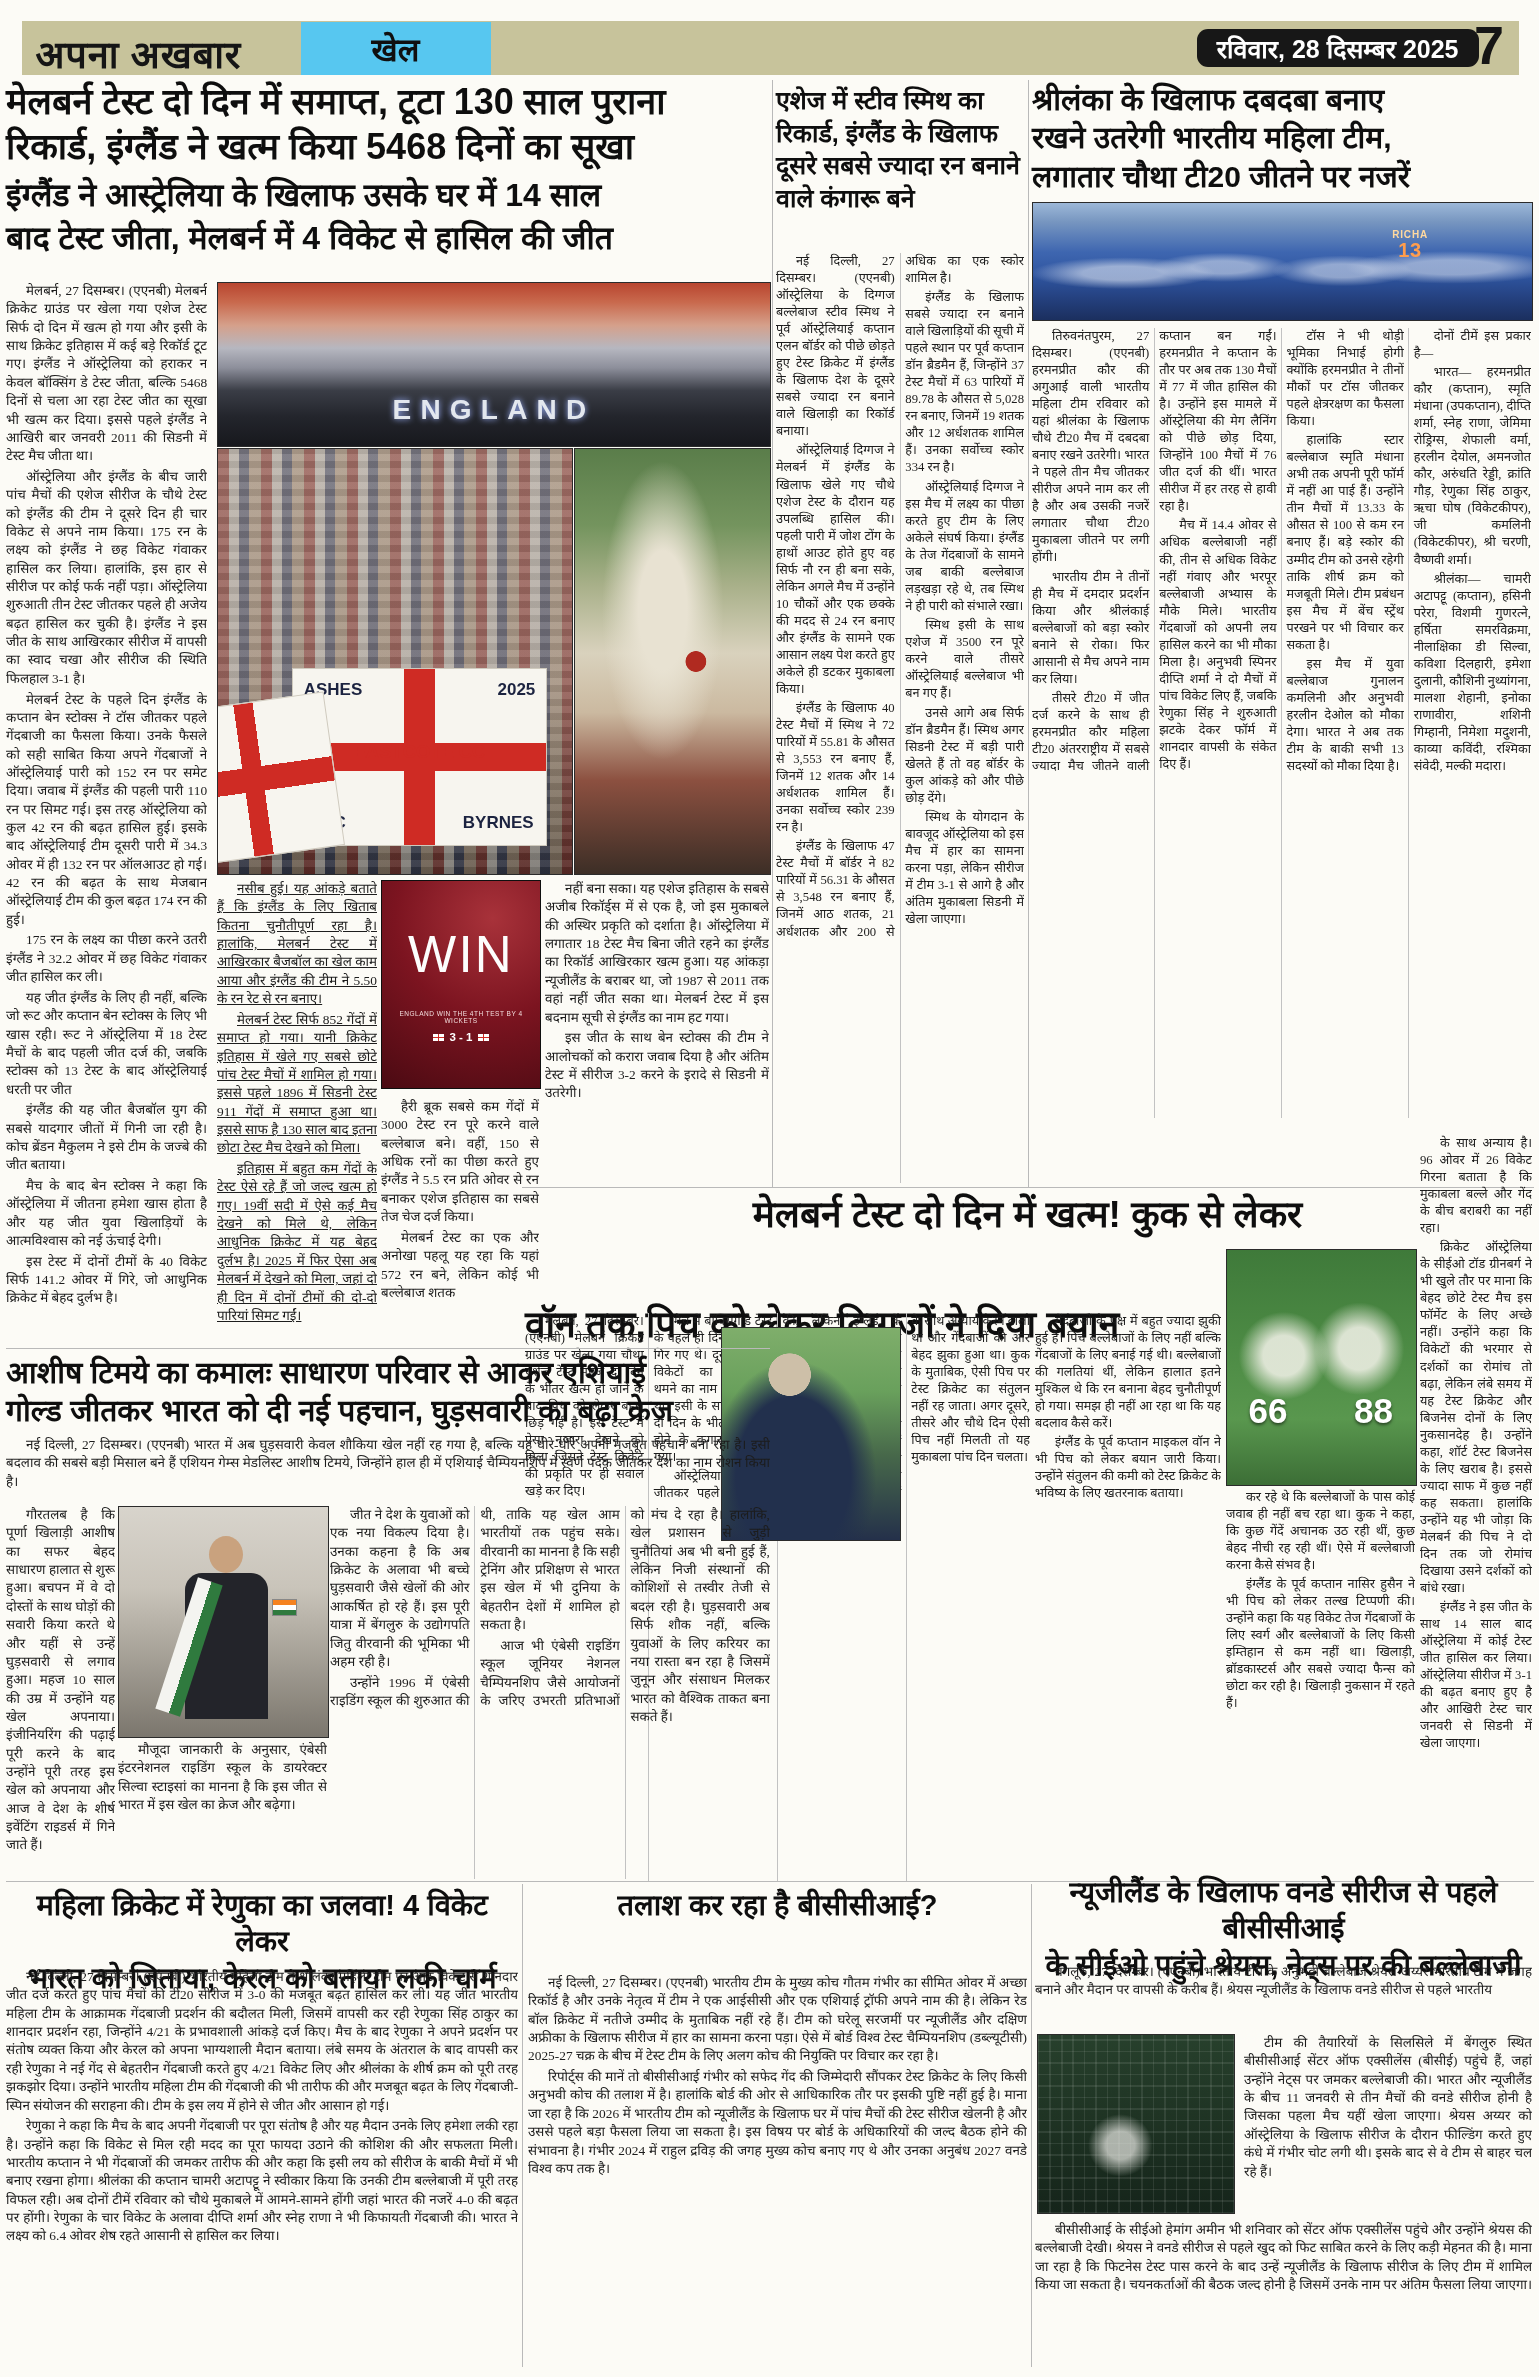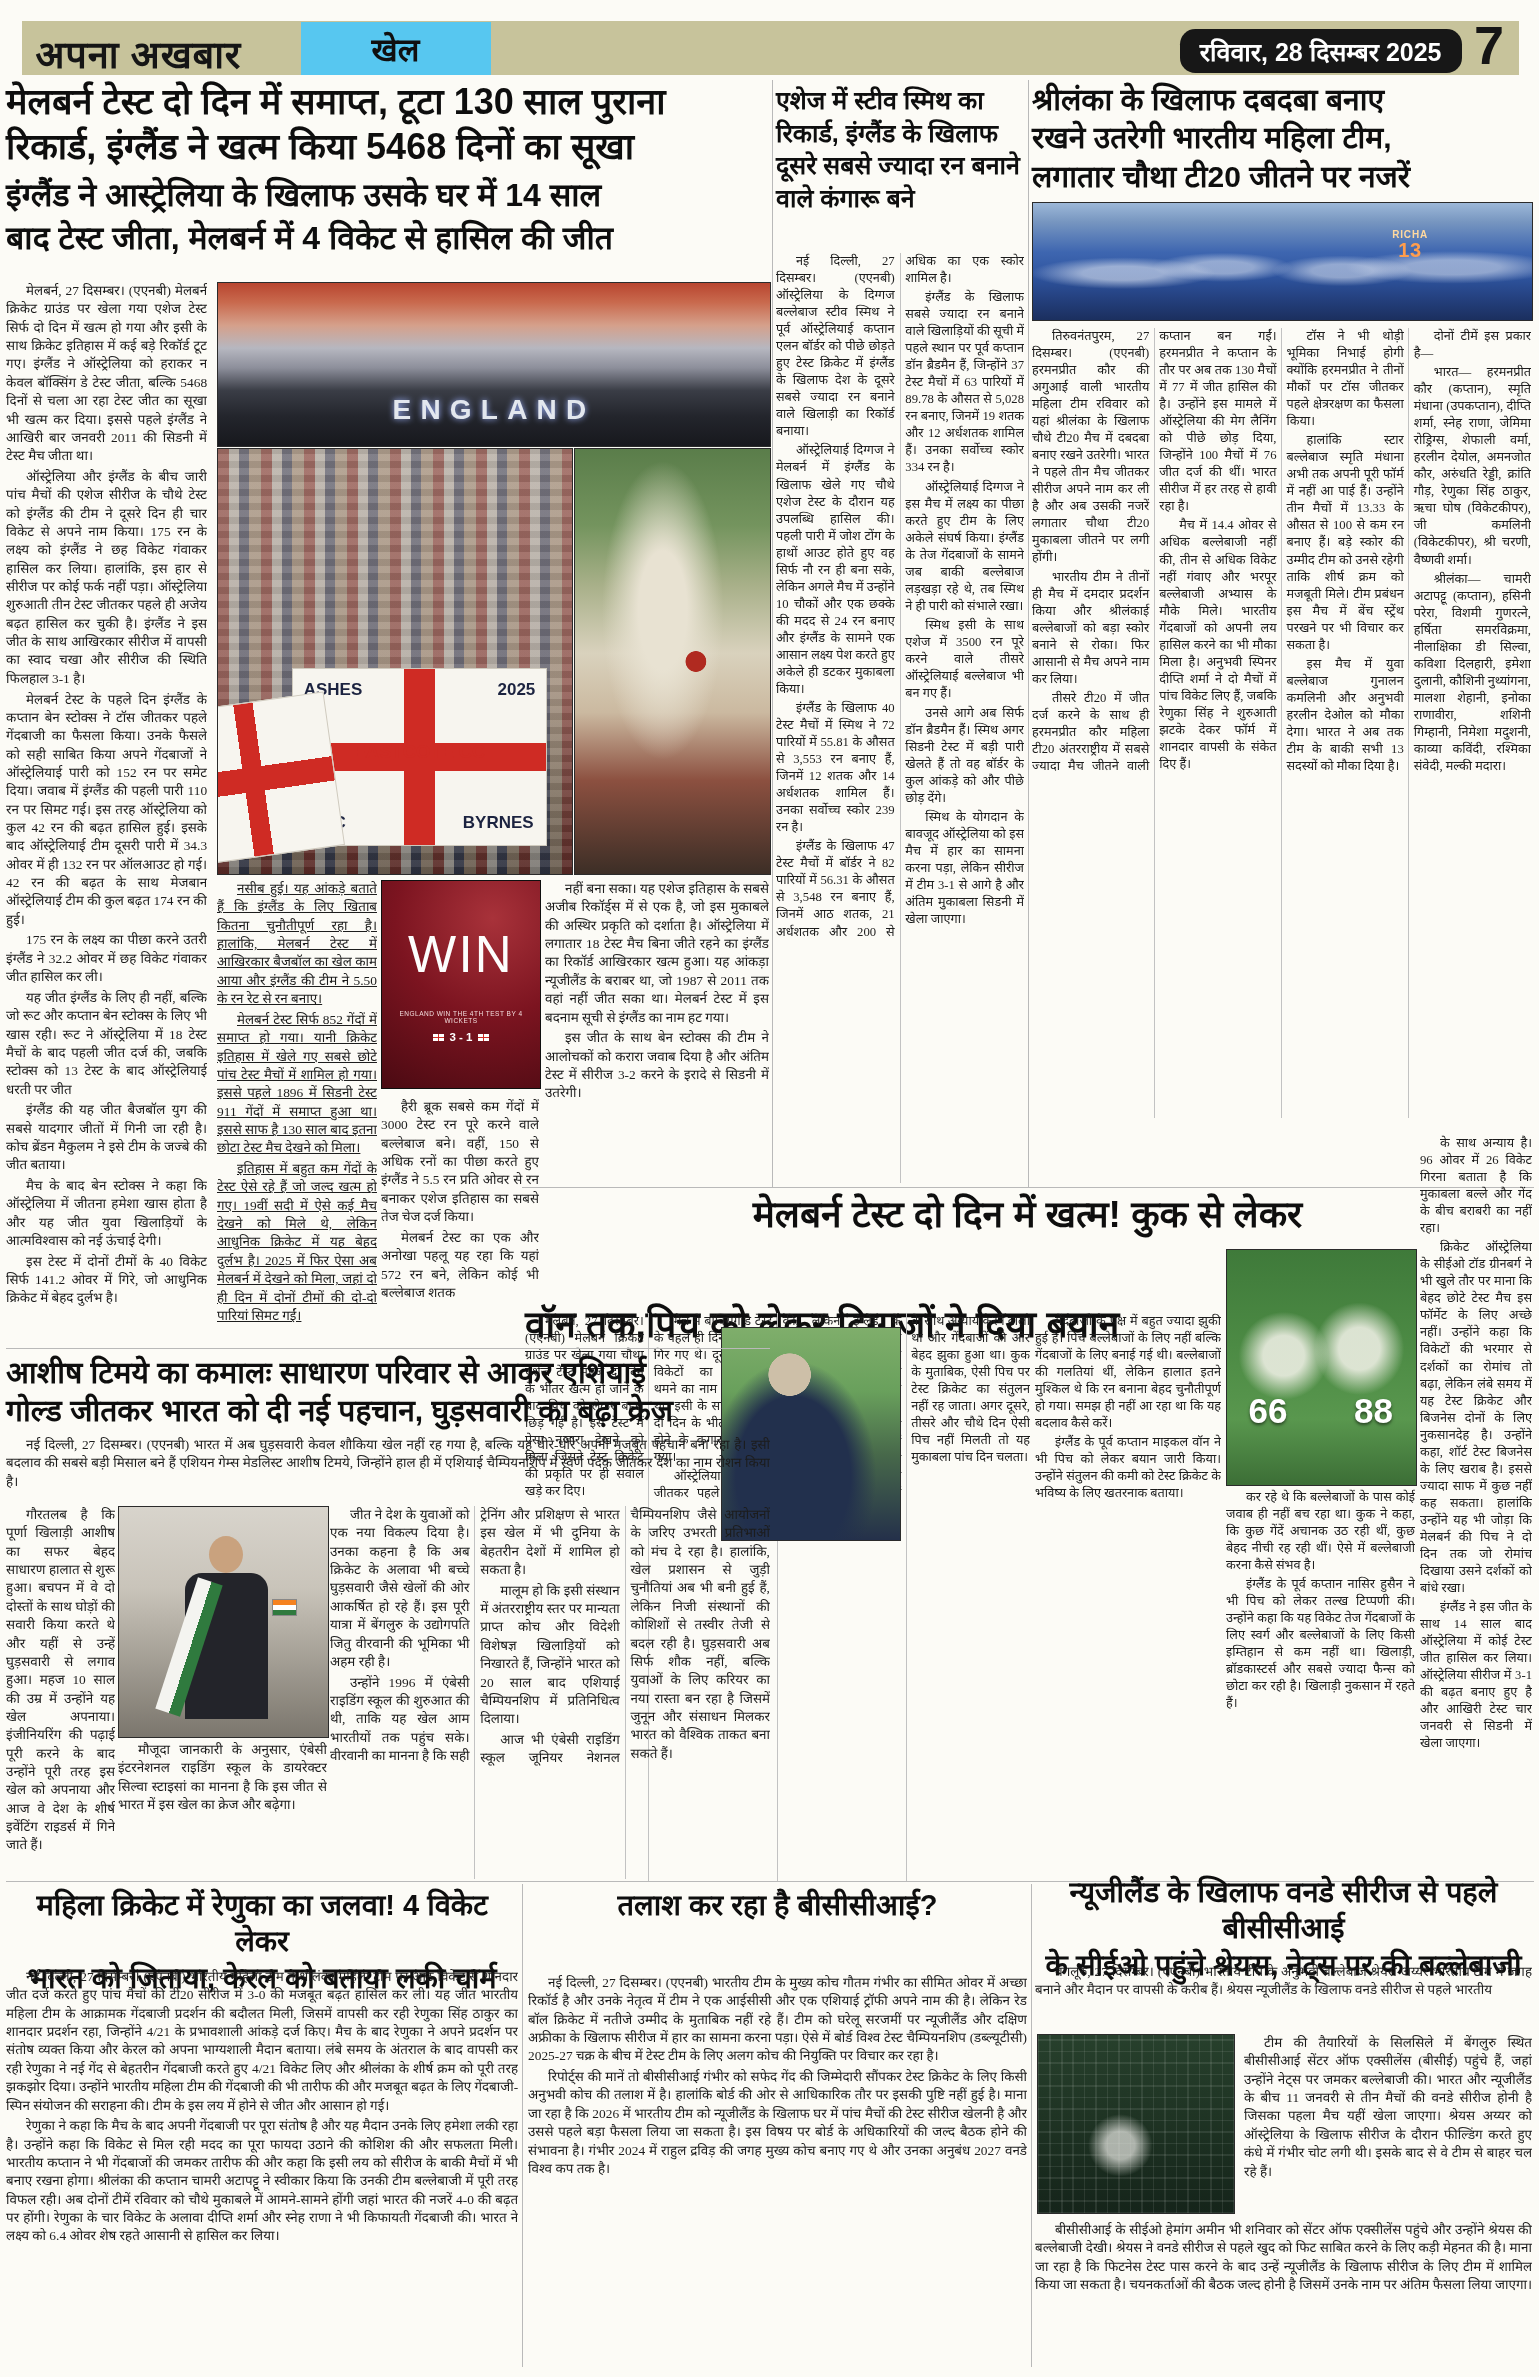--- a/index.html
+++ b/index.html
@@ -96,21 +96,21 @@
   .squad p{text-indent:20px;}
 </style>
 </head>
 <body>
 
 <div id="page">
 
   <div class="abs bar" style="left:21.5px;top:21px;width:1497px;height:54px;">
     <div class="abs paper-title" style="left:14px;top:6.1px;">अपना अखबार</div>
     <div class="abs section-tab" style="left:279px;top:0.8px;width:190px;height:53px;">खेल</div>
-    <div class="abs date-pill" style="right:57px;top:7.7px;height:44px;">रविवार, 28 दिसम्बर 2025</div>
+    <div class="abs date-pill" style="right:40px;top:7.7px;height:38px;border-radius:11px;">रविवार, 28 दिसम्बर 2025</div>
   </div>
   <div class="abs page-num" style="left:1474px;top:14px;">7</div>
 
   <div class="abs hl hl-xl" style="left:6.1px;top:80px;width:764px;">मेलबर्न टेस्ट दो दिन में समाप्त, टूटा 130 साल पुराना</div>
   <div class="abs hl hl-xl" style="left:6.1px;top:125px;width:764px;">रिकार्ड, इंग्लैंड ने खत्म किया 5468 दिनों का सूखा</div>
   <div class="abs hl hl-sub" style="left:6.1px;top:175px;width:764px;">इंग्लैंड ने आस्ट्रेलिया के खिलाफ उसके घर में 14 साल</div>
   <div class="abs hl hl-sub" style="left:6.1px;top:218px;width:764px;">बाद टेस्ट जीता, मेलबर्न में 4 विकेट से हासिल की जीत</div>
 
   <div class="abs bt" style="left:6.1px;top:282px;width:201px;height:1061px;">
       <p>मेलबर्न, 27 दिसम्बर। (एएनबी) मेलबर्न क्रिकेट ग्राउंड पर खेला गया एशेज टेस्ट सिर्फ दो दिन में खत्म हो गया और इसी के साथ क्रिकेट इतिहास में कई बड़े रिकॉर्ड टूट गए। इंग्लैंड ने ऑस्ट्रेलिया को हराकर न केवल बॉक्सिंग डे टेस्ट जीता, बल्कि 5468 दिनों से चला आ रहा टेस्ट जीत का सूखा भी खत्म कर दिया। इससे पहले इंग्लैंड ने आखिरी बार जनवरी 2011 की सिडनी में टेस्ट मैच जीता था।</p>
@@ -245,21 +245,20 @@
     <div class="fig-body"></div>
     <div class="sash"></div>
     <div class="tricolor"></div>
   </div>
   <div class="abs bt" style="left:118px;top:1741px;width:209px;height:138px;">
       <p>मौजूदा जानकारी के अनुसार, एंबेसी इंटरनेशनल राइडिंग स्कूल के डायरेक्टर सिल्वा स्टाइसां का मानना है कि इस जीत से भारत में इस खेल का क्रेज और बढ़ेगा।</p>
     </div>
   <div class="abs bt cols-3" style="left:330px;top:1506px;width:440px;height:373px;">
       <p>जीत ने देश के युवाओं को एक नया विकल्प दिया है। उनका कहना है कि अब क्रिकेट के अलावा भी बच्चे घुड़सवारी जैसे खेलों की ओर आकर्षित हो रहे हैं। इस पूरी यात्रा में बेंगलुरु के उद्योगपति जितु वीरवानी की भूमिका भी अहम रही है।</p>
       <p>उन्होंने 1996 में एंबेसी राइडिंग स्कूल की शुरुआत की थी, ताकि यह खेल आम भारतीयों तक पहुंच सके। वीरवानी का मानना है कि सही ट्रेनिंग और प्रशिक्षण से भारत इस खेल में भी दुनिया के बेहतरीन देशों में शामिल हो सकता है।</p>
-      <p>मालूम हो कि इसी संस्थान में अंतरराष्ट्रीय स्तर पर मान्यता प्राप्त कोच और विदेशी विशेषज्ञ खिलाड़ियों को निखारते हैं, जिन्होंने भारत को 20 साल बाद एशियाई चैम्पियनशिप में प्रतिनिधित्व दिलाया।</p>
       <p>आज भी एंबेसी राइडिंग स्कूल जूनियर नेशनल चैम्पियनशिप जैसे आयोजनों के जरिए उभरती प्रतिभाओं को मंच दे रहा है। हालांकि, खेल प्रशासन से जुड़ी चुनौतियां अब भी बनी हुई हैं, लेकिन निजी संस्थानों की कोशिशों से तस्वीर तेजी से बदल रही है। घुड़सवारी अब सिर्फ शौक नहीं, बल्कि युवाओं के लिए करियर का नया रास्ता बन रहा है जिसमें जुनून और संसाधन मिलकर भारत को वैश्विक ताकत बना सकते हैं।</p>
     </div>
 
   <div class="abs hrule" style="left:6.1px;top:1881px;width:1528px;"></div>
   <div class="abs vrule" style="left:522px;top:1884px;height:483px;"></div>
   <div class="abs vrule" style="left:1031px;top:1884px;height:483px;"></div>
 
   <div class="abs hl hl-bot" style="left:6.1px;top:1887px;width:512px;">
     <div>महिला क्रिकेट में रेणुका का जलवा! 4 विकेट लेकर</div>
     <div>भारत को जिताया, केरल को बताया लकी चार्म</div>

